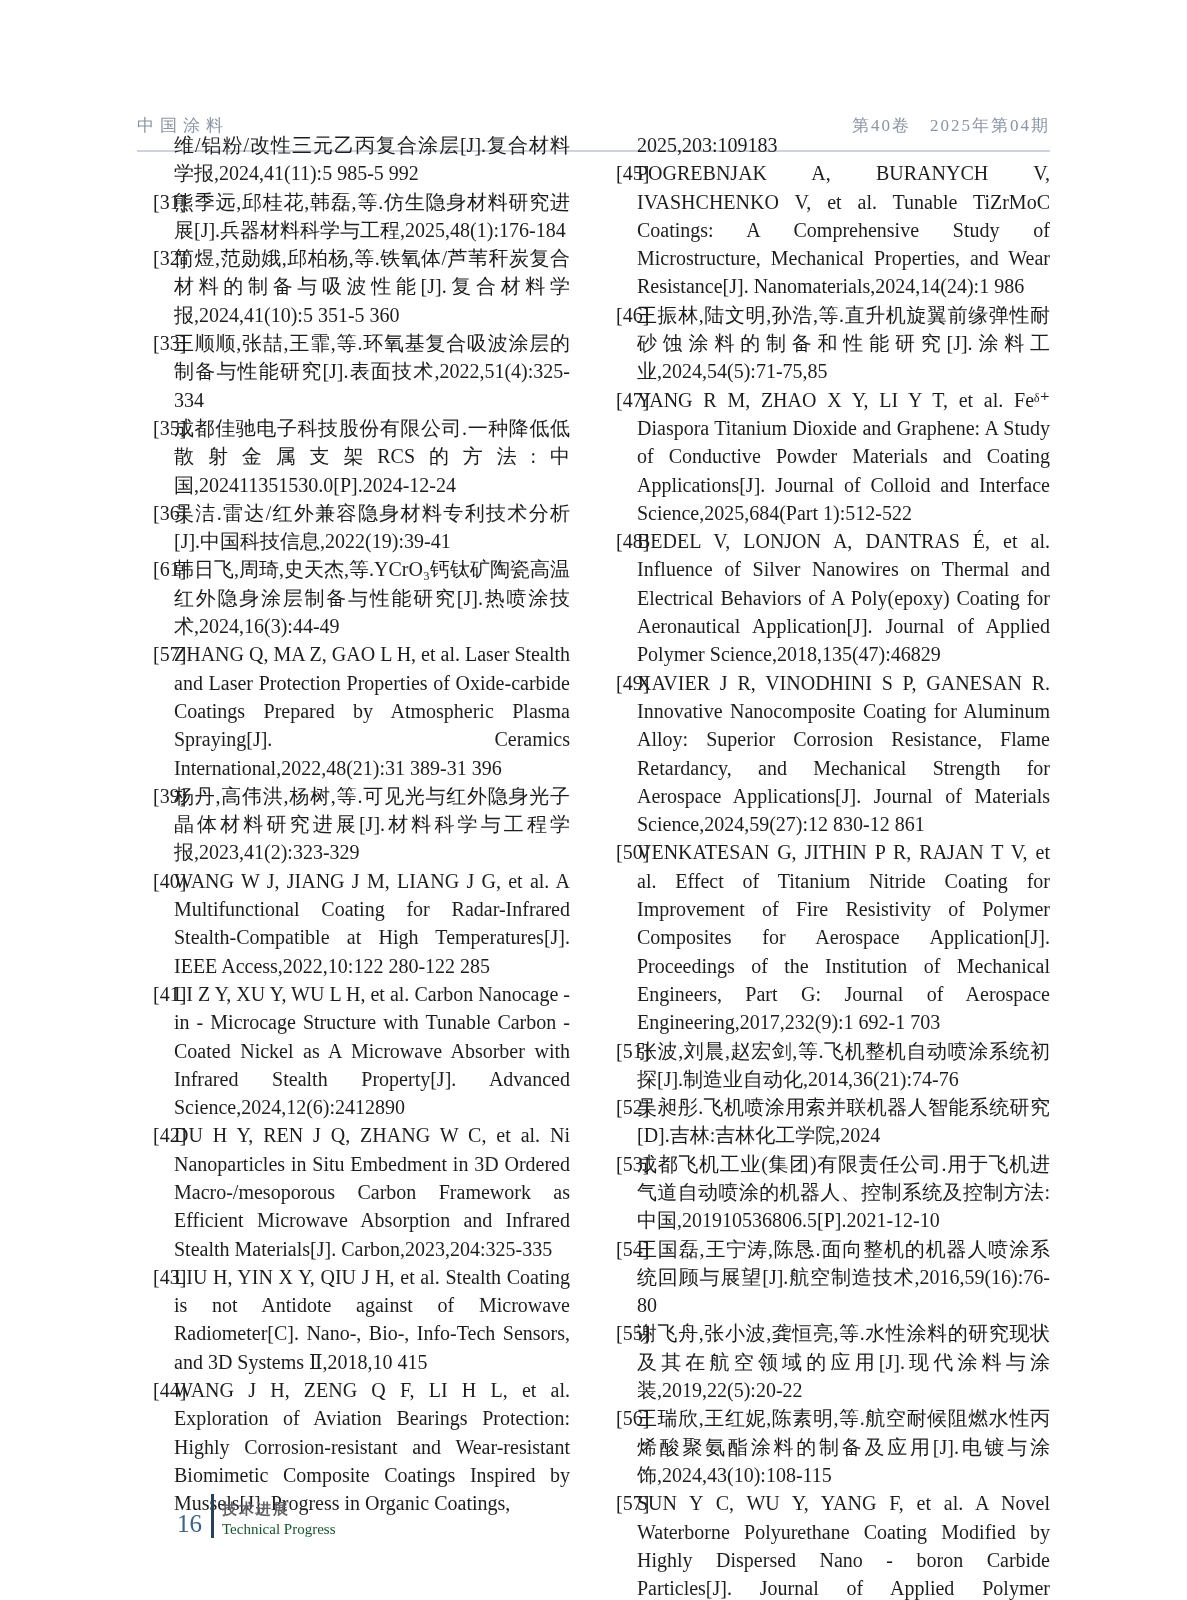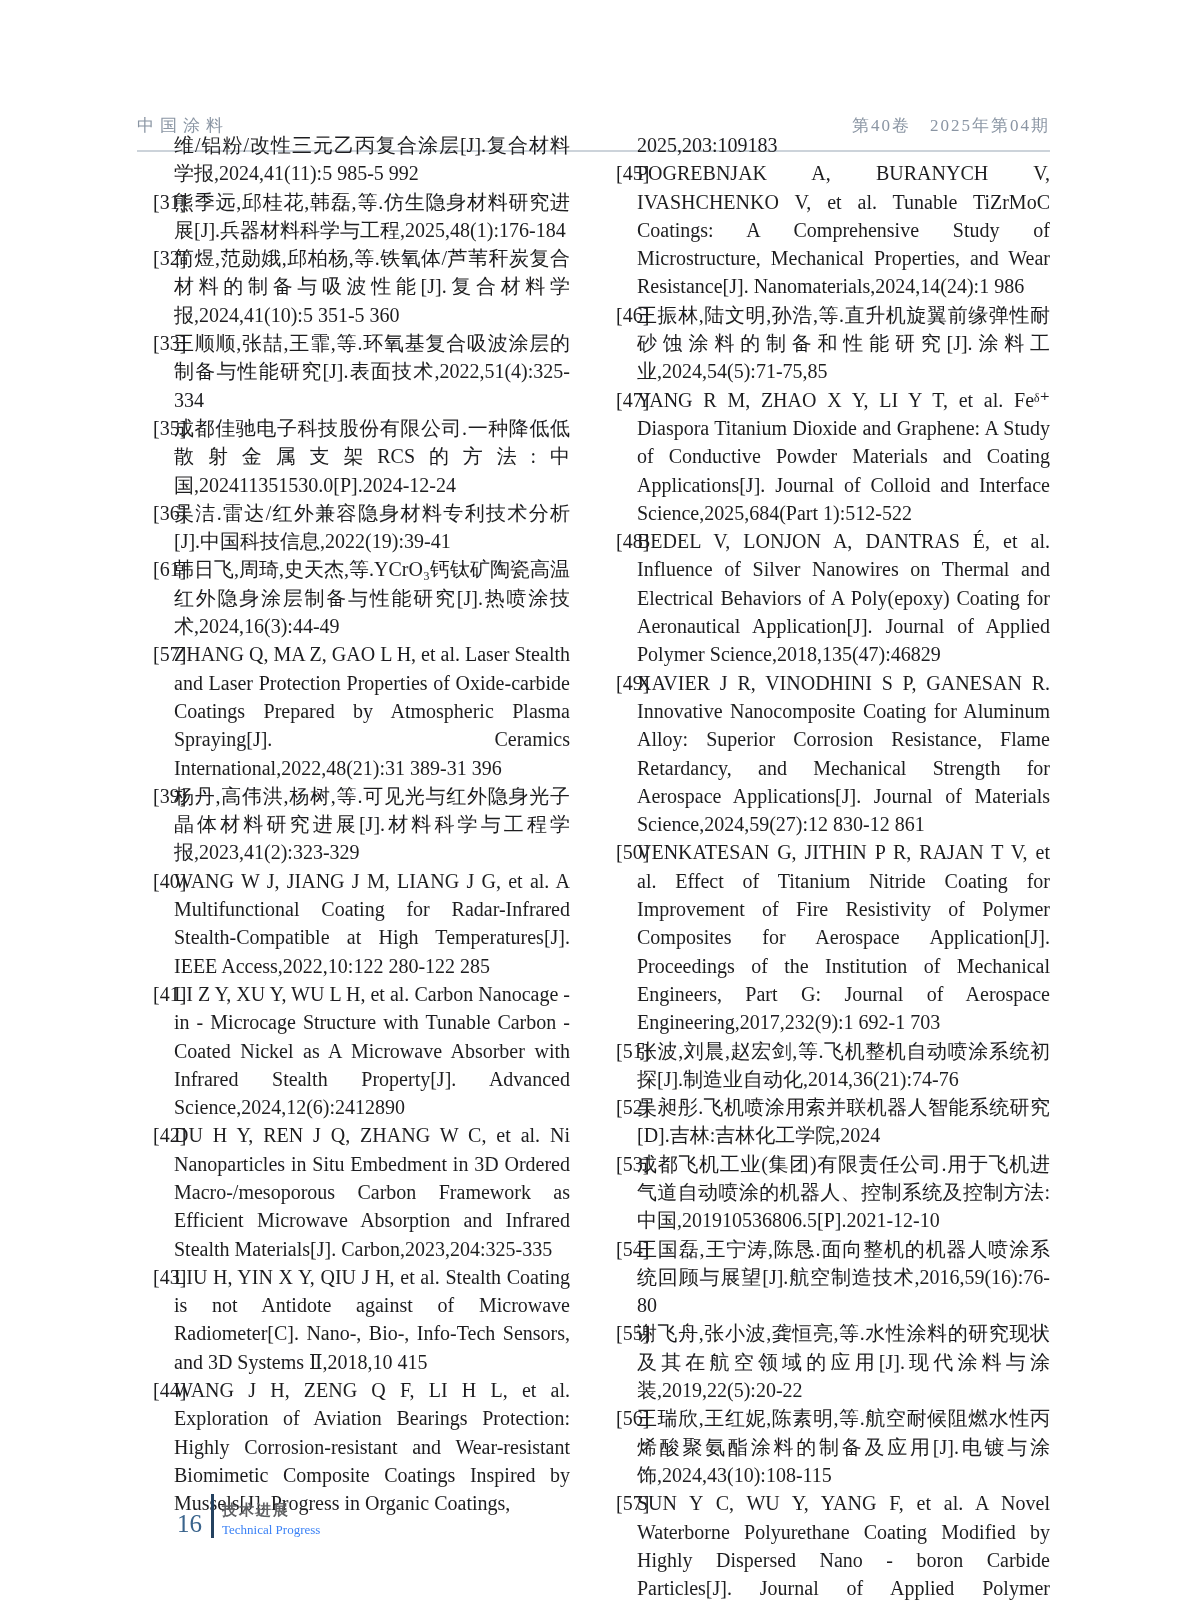--- a/index.html
+++ b/index.html
@@ -43,21 +43,21 @@
     margin-right:9px;margin-top:10px;
   }
   .footer-bar{
     width:3px;height:44px;background:#24415f;margin-right:8px;
   }
   .section-cn{
     font-family:"Liberation Sans","DejaVu Sans",sans-serif;
     font-size:15px;font-weight:bold;color:#606164;letter-spacing:2px;
   }
   .section-en{
-    font-size:13px;color:#3b82f6;margin-top:2px;
+    font-size:15px;color:#14532d;margin-top:2px;
   }
 </style>
 </head>
 <body>
 
 <div class="page">
 
   <div class="header">
     <span class="journal-name">中国涂料</span>
     <span class="issue-info">第40卷　2025年第04期</span>

